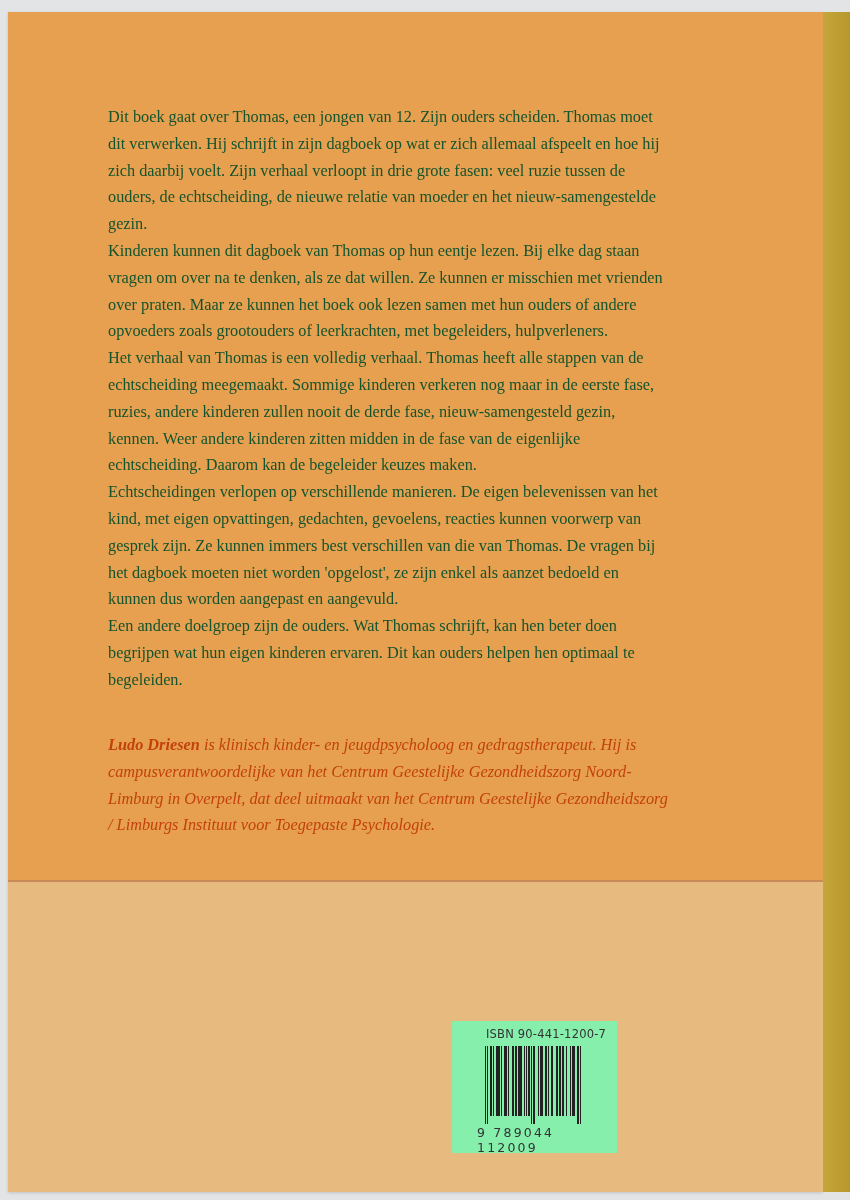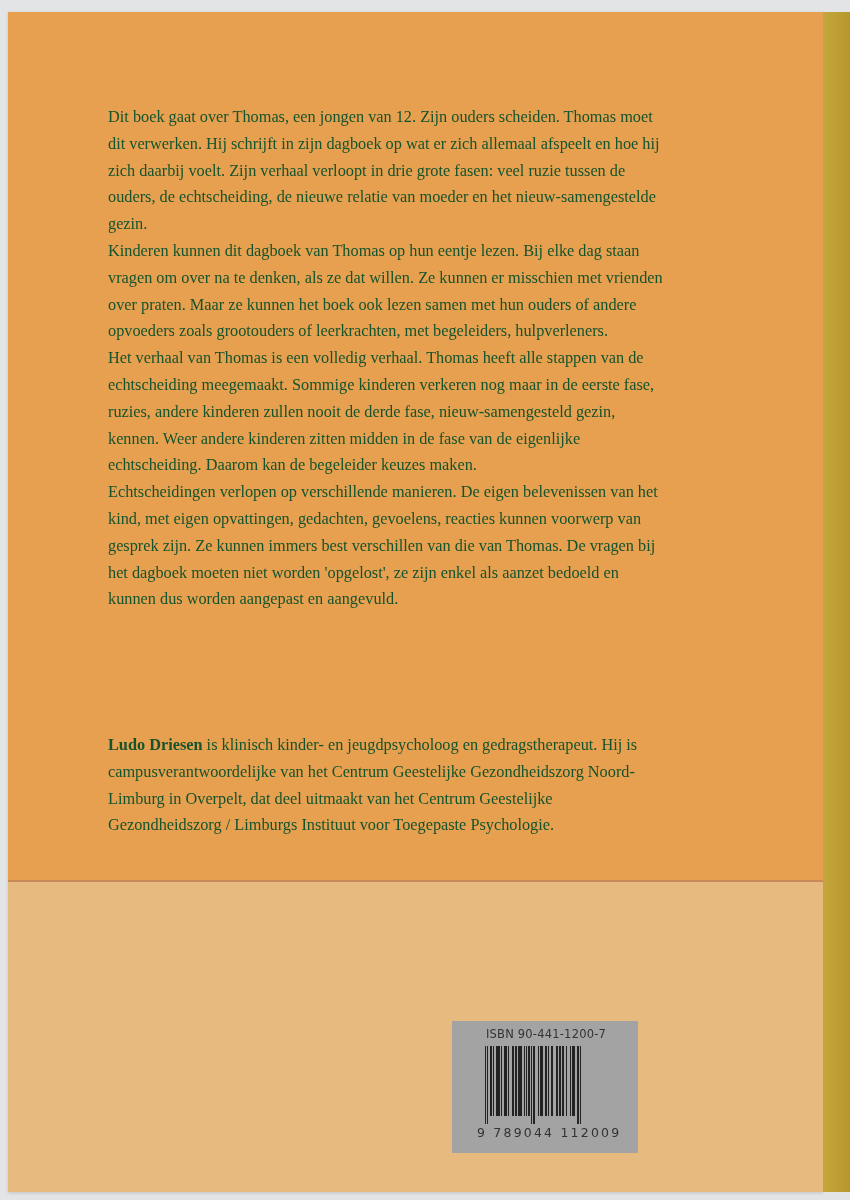--- a/index.html
+++ b/index.html
@@ -50,33 +50,34 @@
       line-height: 26.8px;
     }
     .blurb p {
       margin: 0;
     }
     .author {
       position: absolute;
       left: 108px;
       top: 732px;
       width: 560px;
-      color: #14532d;
+      color: #c2410c;
       font-size: 16.3px;
       line-height: 26.8px;
+      font-style: italic;
     }
     .author p { margin: 0; }
     .author .name { font-weight: bold; }
     .barcode-box {
       position: absolute;
       left: 452px;
       top: 1021px;
-      width: 186px;
+      width: 165px;
       height: 132px;
-      background: #a3a3a3;
+      background: #86efac;
     }
     .isbn-label {
       position: absolute;
       left: 34px;
       top: 6px;
       font-family: "DejaVu Sans", "Liberation Sans", sans-serif;
       font-size: 11.5px;
       letter-spacing: 0.2px;
       color: #333;
     }
@@ -111,20 +112,21 @@
 <div class="cover">
   <div class="top-panel"></div>
 </div>
 <div class="spine"></div>
 
 <div class="blurb">
   <p>Dit boek gaat over Thomas, een jongen van 12. Zijn ouders scheiden. Thomas moet dit verwerken. Hij schrijft in zijn dagboek op wat er zich allemaal afspeelt en hoe hij zich daarbij voelt. Zijn verhaal verloopt in drie grote fasen: veel ruzie tussen de ouders, de echtscheiding, de nieuwe relatie van moeder en het nieuw-samengestelde gezin.</p>
   <p>Kinderen kunnen dit dagboek van Thomas op hun eentje lezen. Bij elke dag staan vragen om over na te denken, als ze dat willen. Ze kunnen er misschien met vrienden over praten. Maar ze kunnen het boek ook lezen samen met hun ouders of andere opvoeders zoals grootouders of leerkrachten, met begeleiders, hulpverleners.</p>
   <p>Het verhaal van Thomas is een volledig verhaal. Thomas heeft alle stappen van de echtscheiding meegemaakt. Sommige kinderen verkeren nog maar in de eerste fase, ruzies, andere kinderen zullen nooit de derde fase, nieuw-samengesteld gezin, kennen. Weer andere kinderen zitten midden in de fase van de eigenlijke echtscheiding. Daarom kan de begeleider keuzes maken.</p>
   <p>Echtscheidingen verlopen op verschillende manieren. De eigen belevenissen van het kind, met eigen opvattingen, gedachten, gevoelens, reacties kunnen voorwerp van gesprek zijn. Ze kunnen immers best verschillen van die van Thomas. De vragen bij het dagboek moeten niet worden 'opgelost', ze zijn enkel als aanzet bedoeld en kunnen dus worden aangepast en aangevuld.</p>
+  <p>Een andere doelgroep zijn de ouders. Wat Thomas schrijft, kan hen beter doen begrijpen wat hun eigen kinderen ervaren. Dit kan ouders helpen hen optimaal te begeleiden.</p>
 </div>
 
 <div class="author">
   <p><span class="name">Ludo Driesen</span><span> is klinisch kinder- en jeugdpsycholoog en gedragstherapeut. Hij is campusverantwoordelijke van het Centrum Geestelijke Gezondheidszorg Noord-Limburg in Overpelt, dat deel uitmaakt van het Centrum Geestelijke Gezondheidszorg / Limburgs Instituut voor Toegepaste Psychologie.</span></p>
 </div>
 
 <div class="barcode-box">
   <div class="isbn-label">ISBN 90-441-1200-7</div>
   <div class="bars" id="bars">
       <div class="bar long" style="width: 1.15px;"></div>

